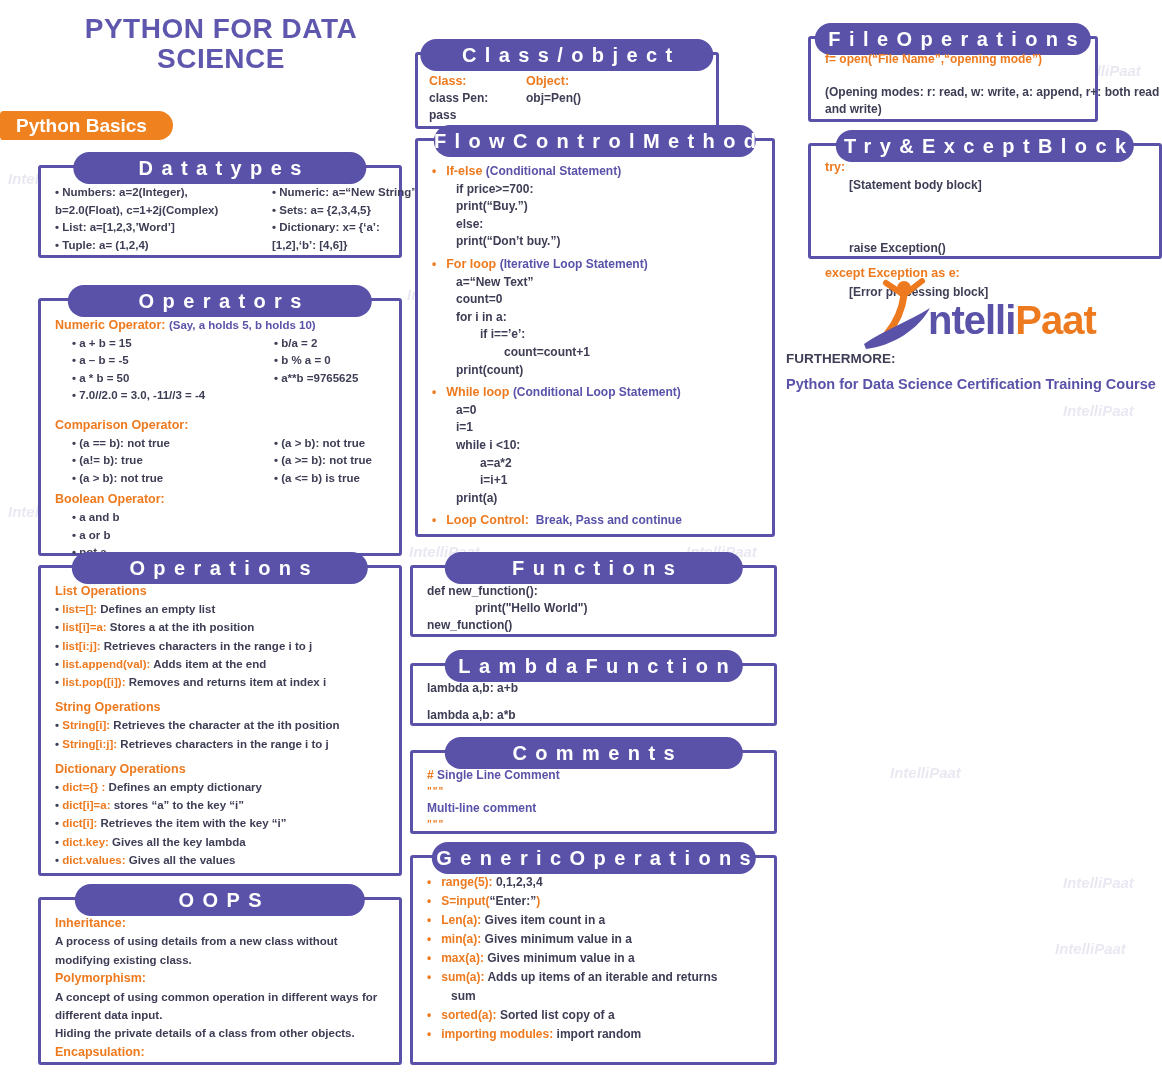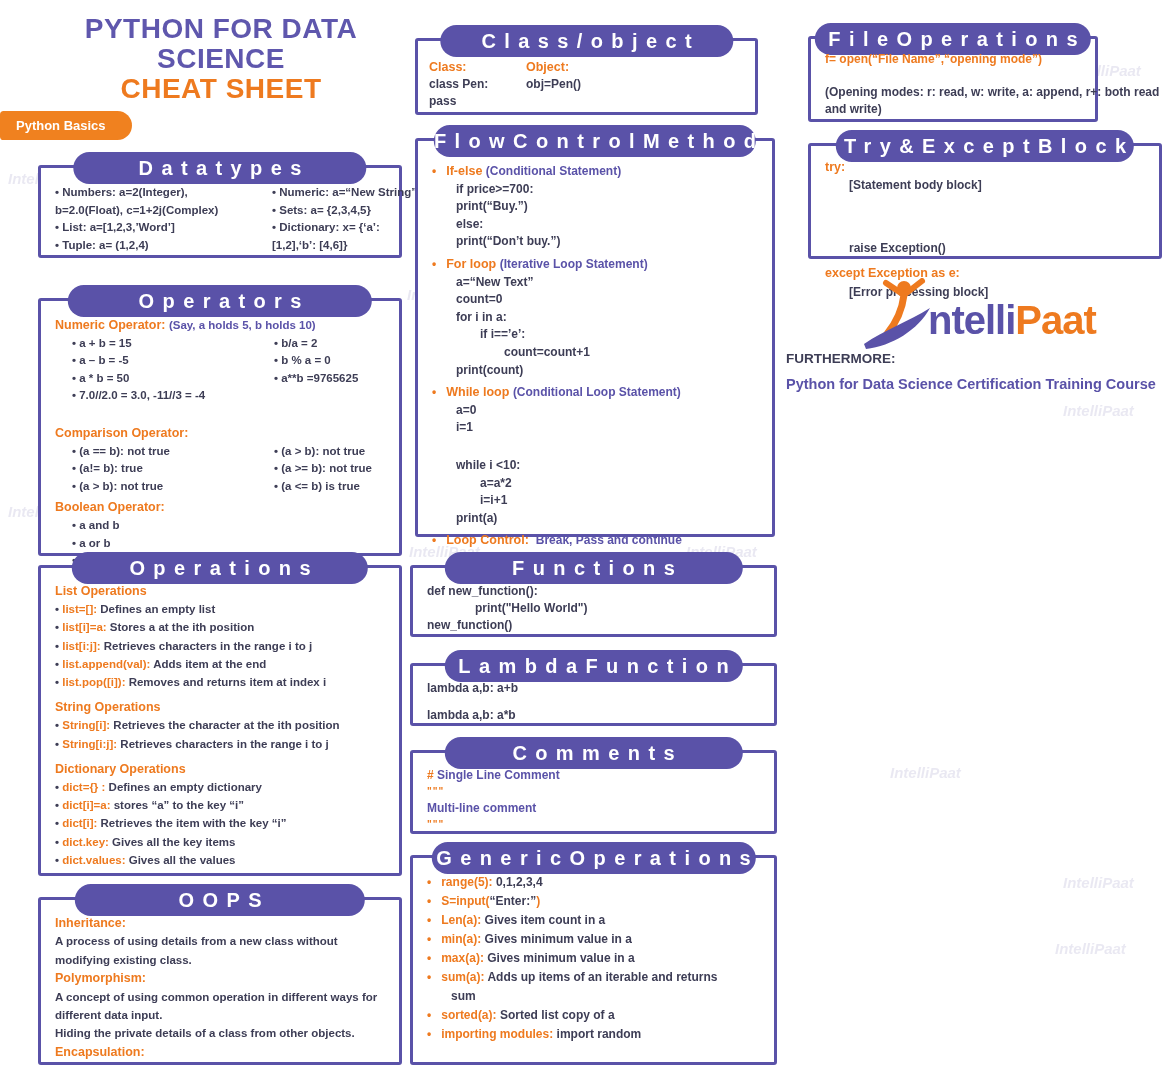--- a/index.html
+++ b/index.html
@@ -12,21 +12,21 @@
   .sheet{position:relative;width:1162px;height:1080px;background:#ffffff;overflow:hidden;
          font-family:"Liberation Sans",sans-serif;}
   
   .wm{position:absolute;color:#7d76b0;opacity:.16;font-size:15px;font-weight:700;font-style:italic;white-space:nowrap;pointer-events:none;}
   
   .page-title{position:absolute;left:72px;top:14px;width:298px;text-align:center;font-weight:800;font-size:28px;line-height:30px;letter-spacing:.5px;}
   .page-title .t-purple{color:var(--purple-title);}
   .page-title .t-orange{color:var(--orange);}
   
   .badge{position:absolute;left:0;top:111px;height:29px;display:flex;align-items:center;
-         background:#f0811f;color:#fff;font-size:13px;font-weight:800;
+         background:#f0811f;color:#fff;font-size:19px;font-weight:800;
          padding:0 26px 0 16px;border-radius:4px 16px 16px 4px;}
   
   .panel{position:absolute;background:#fff;border:3px solid var(--purple);border-radius:3px;box-sizing:border-box;}
   .pill{position:absolute;top:-16px;left:50%;transform:translateX(-50%);height:32px;
         background:var(--purple);color:#fff;border-radius:16px;
         display:flex;align-items:center;justify-content:center;
         font-weight:700;font-size:20px;letter-spacing:.42em;white-space:nowrap;padding-left:.42em;}
   .body{position:relative;}
   .line{white-space:pre;}
   .spacer{width:100%;}
@@ -71,21 +71,20 @@
   <span class="wm" style="left:42px;top:764px">IntelliPaat</span>
   <span class="wm" style="left:890px;top:764px">IntelliPaat</span>
   <span class="wm" style="left:630px;top:874px">IntelliPaat</span>
   <span class="wm" style="left:1063px;top:874px">IntelliPaat</span>
   <span class="wm" style="left:190px;top:1002px">IntelliPaat</span>
   <span class="wm" style="left:1055px;top:940px">IntelliPaat</span>
 
   <div class="page-title">
     <div class="t-purple">PYTHON FOR DATA</div>
     <div class="t-purple">SCIENCE</div>
-    <div class="t-orange">CHEAT SHEET</div>
   </div>
 
   <div class="badge">Python Basics</div>
 
   <section class="panel" style="left:38px;top:165px;width:364px;height:93px">
     <div class="pill" style="width:285px">Datatypes</div>
     <div class="body cols fs115 lh176" style="padding:16px 6px 0 14px">
       <div style="flex:0 0 217px">
           <div class="line"><span class="s-d">• Numbers: a=2(Integer),</span></div>
           <div class="line"><span class="s-d">b=2.0(Float), c=1+2j(Complex)</span></div>
@@ -113,21 +112,21 @@
             <div class="line"><span class="s-d">• a – b = -5</span></div>
             <div class="line"><span class="s-d">• a * b = 50</span></div>
             <div class="line"><span class="s-d">• 7.0//2.0 = 3.0, -11//3 = -4</span></div>
           </div>
         <div>
             <div class="line"><span class="s-d">• b/a = 2</span></div>
             <div class="line"><span class="s-d">• b % a = 0</span></div>
             <div class="line"><span class="s-d">• a**b =9765625</span></div>
           </div>
       </div>
-      <div style="margin-top:20px">
+      <div style="margin-top:12px">
           <div class="line"><span class="s-oh">Comparison Operator:</span></div>
         </div>
       <div class="cols">
         <div style="flex:0 0 202px;padding-left:17px">
             <div class="line"><span class="s-d">• (a == b): not true</span></div>
             <div class="line"><span class="s-d">• (a!= b): true</span></div>
             <div class="line"><span class="s-d">• (a &gt; b): not true</span></div>
           </div>
         <div>
             <div class="line"><span class="s-d">• (a &gt; b): not true</span></div>
@@ -157,40 +156,40 @@
         <div class="line"><span class="s-d">• </span><span class="s-o">list.pop([i]): </span><span class="s-d">Removes and returns item at index i</span></div>
         <div class="spacer" style="height: 7px;"></div>
         <div class="line"><span class="s-oh">String Operations</span></div>
         <div class="line"><span class="s-d">• </span><span class="s-o">String[i]: </span><span class="s-d">Retrieves the character at the ith position</span></div>
         <div class="line"><span class="s-d">• </span><span class="s-o">String[i:j]: </span><span class="s-d">Retrieves characters in the range i to j</span></div>
         <div class="spacer" style="height: 7px;"></div>
         <div class="line"><span class="s-oh">Dictionary Operations</span></div>
         <div class="line"><span class="s-d">• </span><span class="s-o">dict={} : </span><span class="s-d">Defines an empty dictionary</span></div>
         <div class="line"><span class="s-d">• </span><span class="s-o">dict[i]=a: </span><span class="s-d">stores “a” to the key “i”</span></div>
         <div class="line"><span class="s-d">• </span><span class="s-o">dict[i]: </span><span class="s-d">Retrieves the item with the key “i”</span></div>
-        <div class="line"><span class="s-d">• </span><span class="s-o">dict.key: </span><span class="s-d">Gives all the key items</span></div>
+        <div class="line"><span class="s-d">• </span><span class="s-o">dict.key: </span><span class="s-d">Gives all the key lambda</span></div>
         <div class="line"><span class="s-d">• </span><span class="s-o">dict.values: </span><span class="s-d">Gives all the values</span></div>
       </div>
   </section>
 
   <section class="panel" style="left:38px;top:897px;width:364px;height:168px">
     <div class="pill" style="width:282px">OOPS</div>
     <div class="body fs115 lh184" style="padding:14px 6px 0 14px">
         <div class="line"><span class="s-oh">Inheritance:</span></div>
         <div class="line"><span class="s-d">A process of using details from a new class without</span></div>
         <div class="line"><span class="s-d">modifying existing class.</span></div>
         <div class="line"><span class="s-oh">Polymorphism:</span></div>
         <div class="line"><span class="s-d">A concept of using common operation in different ways for</span></div>
         <div class="line"><span class="s-d">different data input.</span></div>
         <div class="line"><span class="s-d">Hiding the private details of a class from other objects.</span></div>
         <div class="line"><span class="s-oh">Encapsulation:</span></div>
       </div>
   </section>
 
-  <section class="panel" style="left:415px;top:38px;width:343px;height:77px">
+  <section class="panel" style="left:415px;top:52px;width:304px;height:77px">
     <div class="pill" style="width:285px">Class/object</div>
     <div class="body cols fs12 lh17" style="padding:18px 6px 0 11px">
       <div style="flex:0 0 97px">
           <div class="line"><span class="s-oh">Class:</span></div>
           <div class="line"><span class="s-d">class Pen:</span></div>
           <div class="line"><span class="s-d">pass</span></div>
         </div>
       <div>
           <div class="line"><span class="s-oh">Object:</span></div>
           <div class="line"><span class="s-d">obj=Pen()</span></div>
@@ -211,21 +210,21 @@
         <div class="line" style="padding-left: 24px;"><span class="s-d">a=“New Text”</span></div>
         <div class="line" style="padding-left: 24px;"><span class="s-d">count=0</span></div>
         <div class="line" style="padding-left: 24px;"><span class="s-d">for i in a:</span></div>
         <div class="line" style="padding-left: 48px;"><span class="s-d">if i==’e’:</span></div>
         <div class="line" style="padding-left: 72px;"><span class="s-d">count=count+1</span></div>
         <div class="line" style="padding-left: 24px;"><span class="s-d">print(count)</span></div>
         <div class="spacer" style="height: 5px;"></div>
         <div class="line"><span class="s-o">•   </span><span class="s-oh">While loop </span><span class="s-p">(Conditional Loop Statement)</span></div>
         <div class="line" style="padding-left: 24px;"><span class="s-d">a=0</span></div>
         <div class="line" style="padding-left: 24px;"><span class="s-d">i=1</span></div>
-        <div class="line" style="padding-left: 24px; margin-top: 20px;"><span class="s-d">while i &lt;10:</span></div>
+        <div class="line" style="padding-left: 24px;"><span class="s-d">while i &lt;10:</span></div>
         <div class="line" style="padding-left: 48px;"><span class="s-d">a=a*2</span></div>
         <div class="line" style="padding-left: 48px;"><span class="s-d">i=i+1</span></div>
         <div class="line" style="padding-left: 24px;"><span class="s-d">print(a)</span></div>
         <div class="spacer" style="height: 5px;"></div>
         <div class="line"><span class="s-o">•   </span><span class="s-oh">Loop Control:  </span><span class="s-p">Break, Pass and continue</span></div>
       </div>
   </section>
 
   <section class="panel" style="left:410px;top:565px;width:367px;height:72px">
     <div class="pill" style="width:290px">Functions</div>

